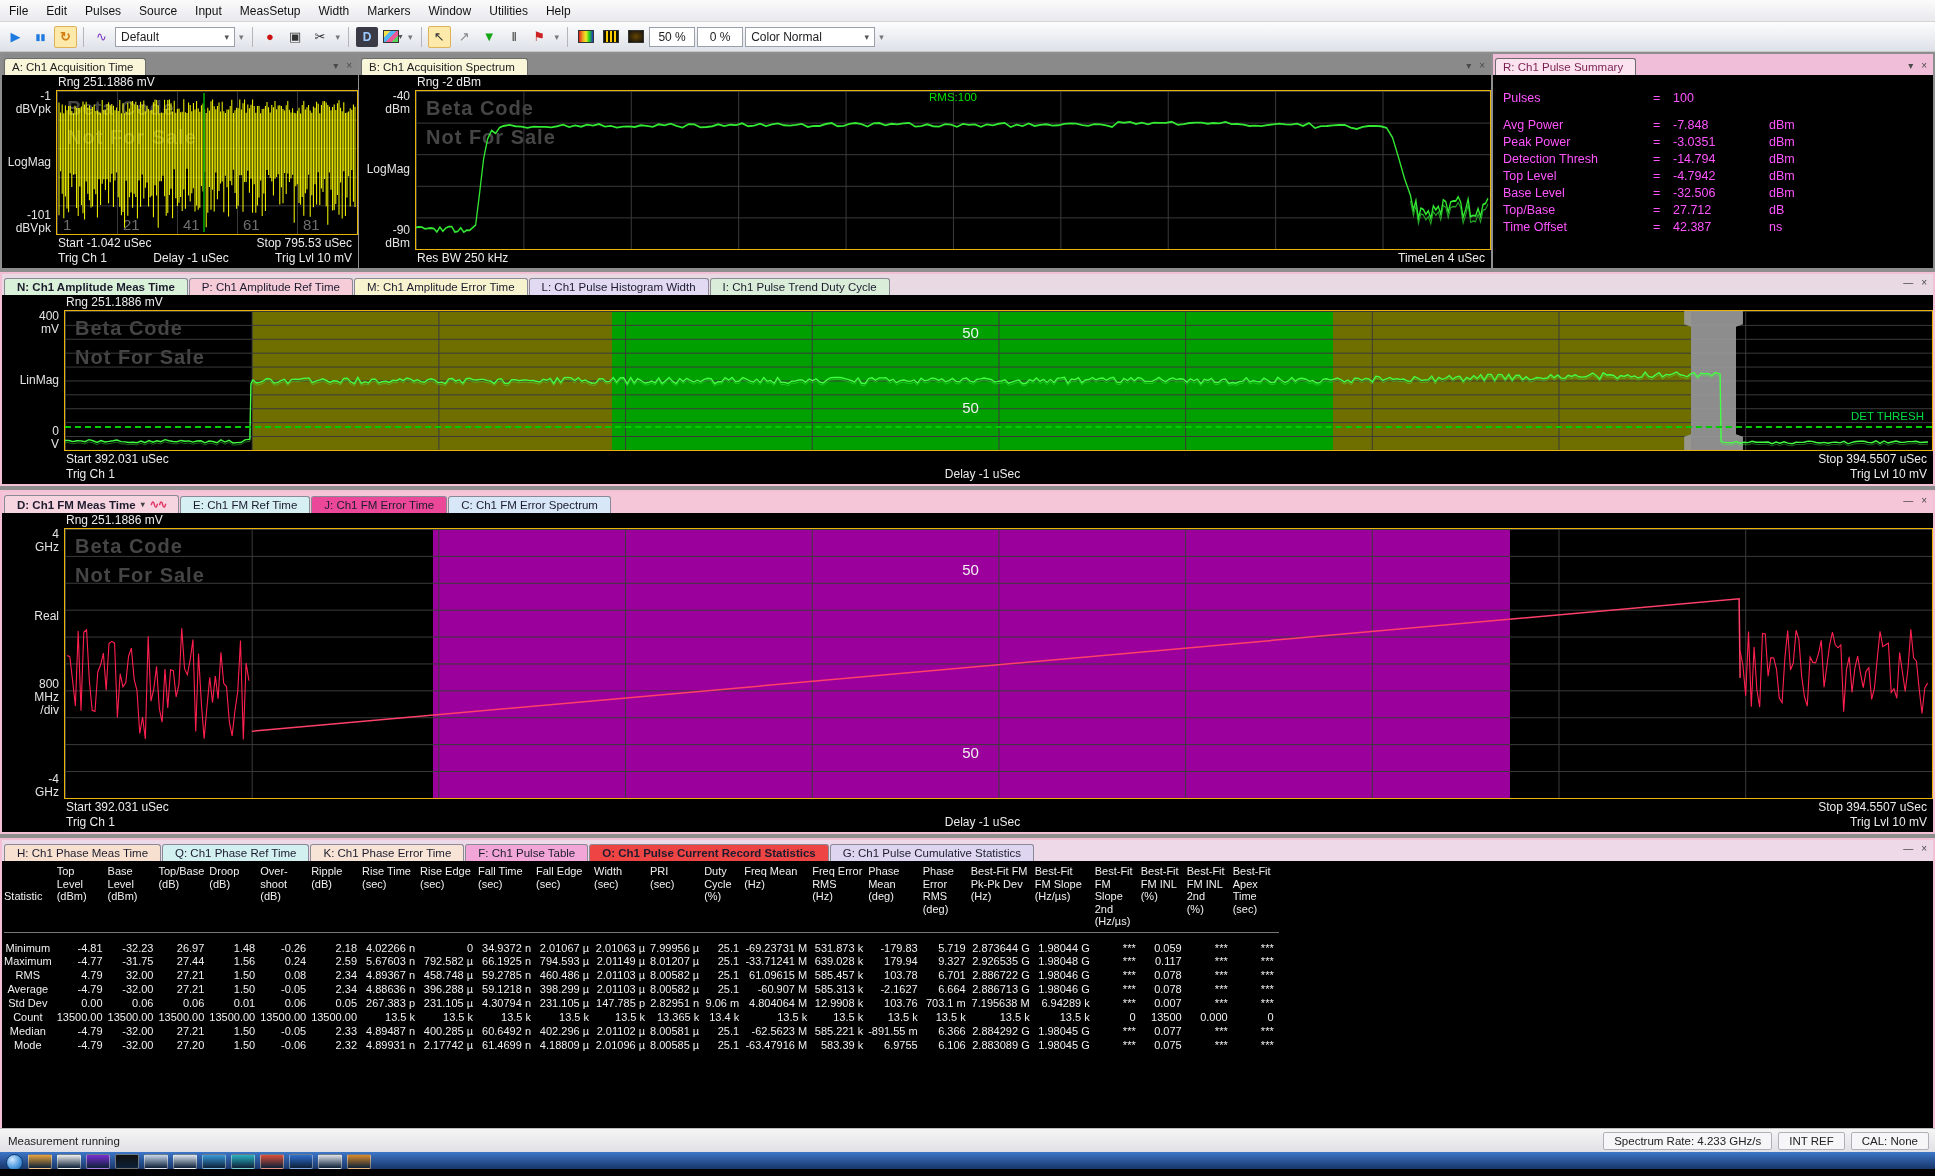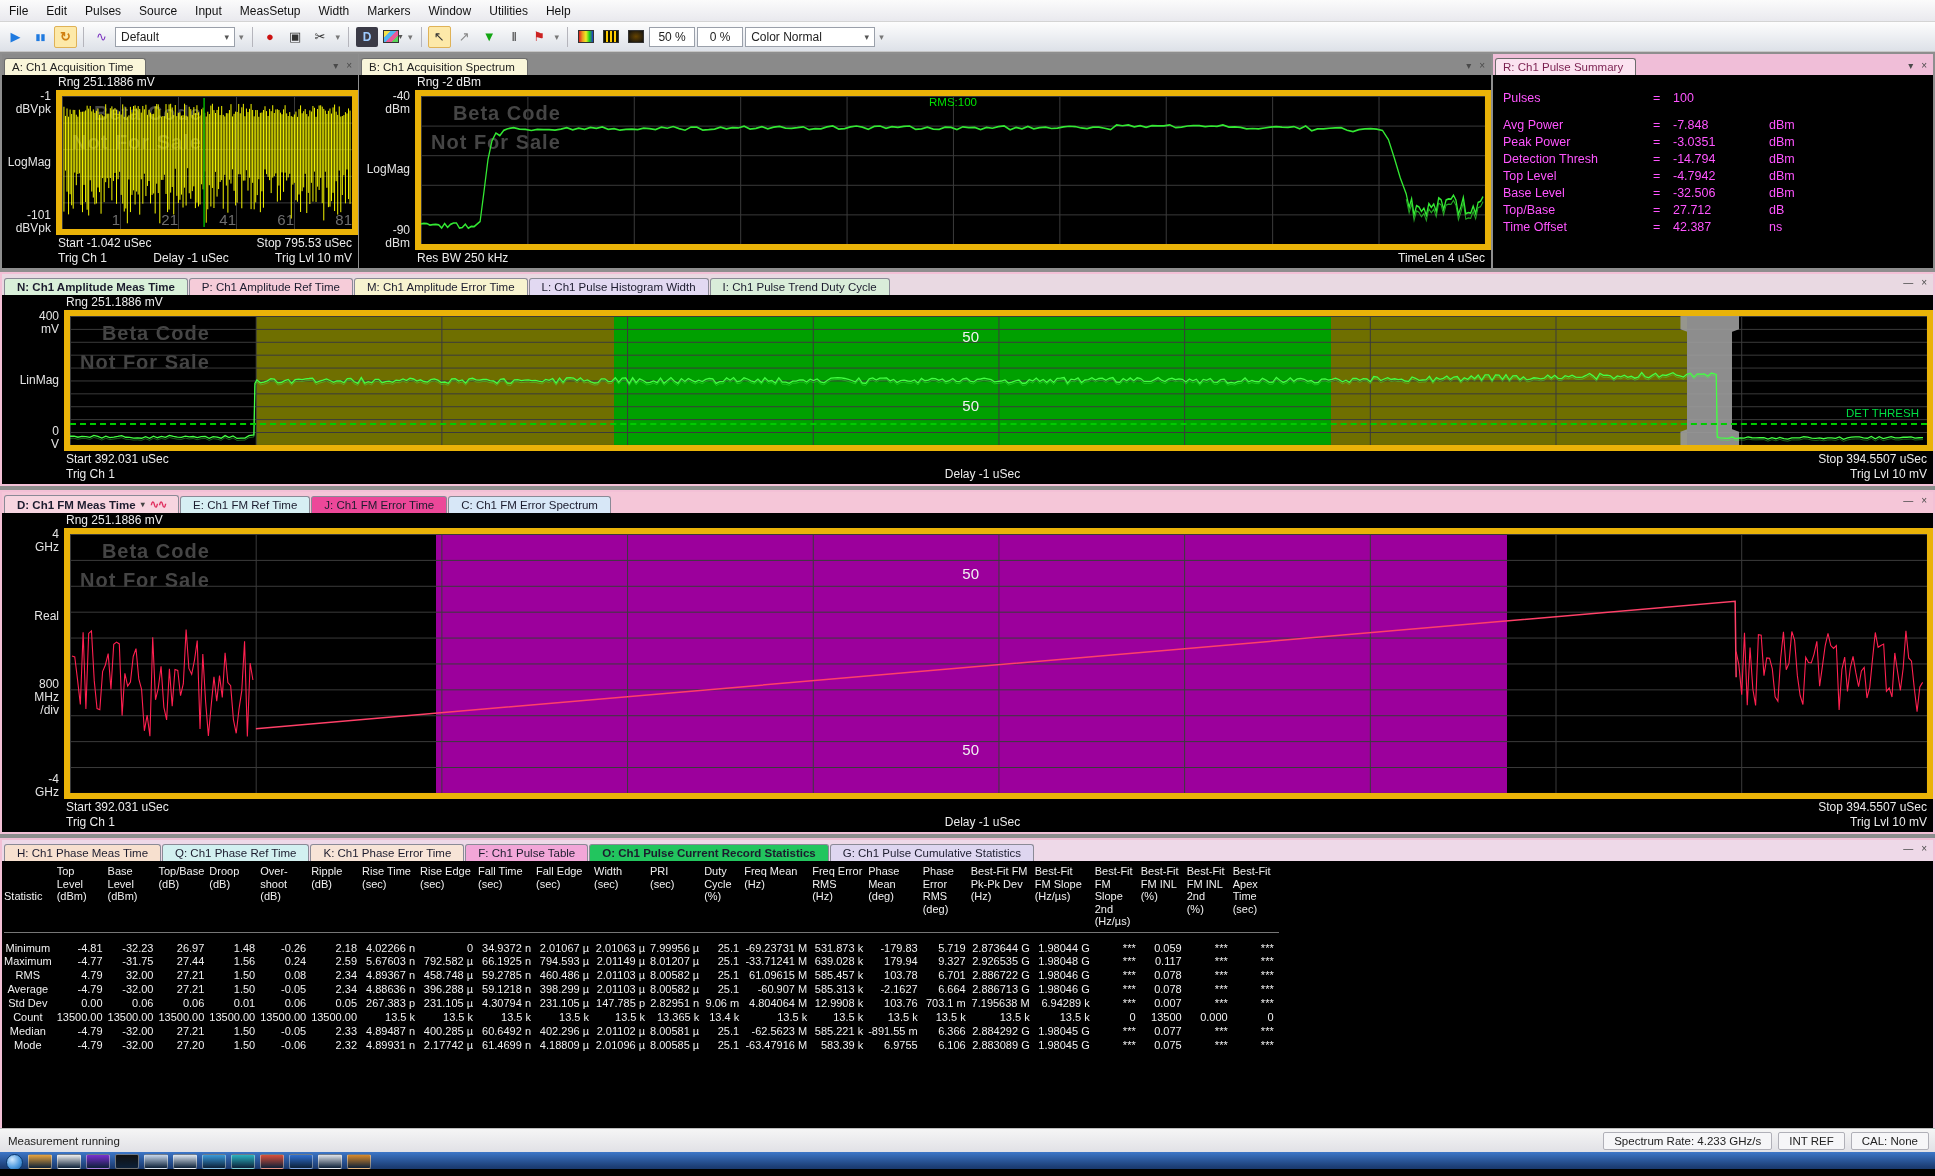--- a/index.html
+++ b/index.html
@@ -31,21 +31,21 @@
 .hdr-pink{background:#f0bed8;}
 .ptab{font-size:11.5px;color:#222;padding:2px 12px 2px 7px;border:1px solid #6c6c6c;border-bottom:none;border-radius:3px 3px 0 0;white-space:nowrap;}
 .tab-cream{background:#faf6da;}
 .tab-pink{background:#fbe3f0;color:#7a1f4f;text-align:center;}
 .hbtns{display:flex;gap:8px;font-size:10px;color:#4a4a4a;padding-bottom:4px;}
 .pbody{flex:1;background:#000;display:flex;flex-direction:column;position:relative;overflow:hidden;}
 .rngrow{height:15px;font-size:12px;color:#ececec;white-space:nowrap;}
 .plotrow{flex:1;display:flex;min-height:0;}
 .gutter{display:flex;flex-direction:column;justify-content:space-between;align-items:flex-end;font-size:12px;color:#e4e4e4;padding:0 5px 0 0;line-height:1.1;}
 .gutter .glab{text-align:right;}
-.plot{flex:1;position:relative;background:#000;border:6px solid #eab308;overflow:hidden;text-align:right;}
+.plot{flex:1;position:relative;background:#000;border:1px solid #eab308;overflow:hidden;}
 .grid{position:absolute;inset:0;background-image:linear-gradient(to right,#3a3a3a 1px,transparent 1px),linear-gradient(to bottom,#3a3a3a 1px,transparent 1px);pointer-events:none;z-index:3;}
 .wm{position:absolute;left:10px;top:3px;color:#454545;font-size:20px;font-weight:bold;letter-spacing:1px;line-height:1.45;z-index:2;white-space:nowrap;}
 .tracesvg{position:absolute;inset:0;width:100%;height:100%;z-index:5;}
 .annot{font-size:12px;color:#ececec;line-height:15px;padding:1px 6px 2px 58px;}
 .annot .ln{display:flex;justify-content:space-between;}
 .annot .mid{flex:1;text-align:center;}
 .band{position:absolute;top:0;bottom:0;z-index:1;}
 .b50{position:absolute;color:#f2f2f2;font-size:15px;z-index:6;transform:translateX(-50%);}
 .detline{position:absolute;left:0;right:0;border-top:2px dashed #00cc00;z-index:6;}
 .detlab{position:absolute;right:8px;color:#00dd44;font-size:11.5px;z-index:6;}
@@ -430,21 +430,21 @@
         </div>
         <div class="stab" style="background: rgb(210, 240, 240);">
           <span>Q: Ch1 Phase Ref Time</span>
         </div>
         <div class="stab" style="background: rgb(247, 228, 215);">
           <span>K: Ch1 Phase Error Time</span>
         </div>
         <div class="stab" style="background: rgb(242, 166, 216);">
           <span>F: Ch1 Pulse Table</span>
         </div>
-        <div class="stab active" style="background: #22c55e;">
+        <div class="stab active" style="background: #ef4444;">
           <span>O: Ch1 Pulse Current Record Statistics</span>
         </div>
         <div class="stab" style="background: rgb(222, 214, 240);">
           <span>G: Ch1 Pulse Cumulative Statistics</span>
         </div>
         <div class="stripbtns">
           <span>—</span>
           <span>×</span>
         </div>
     </div>

